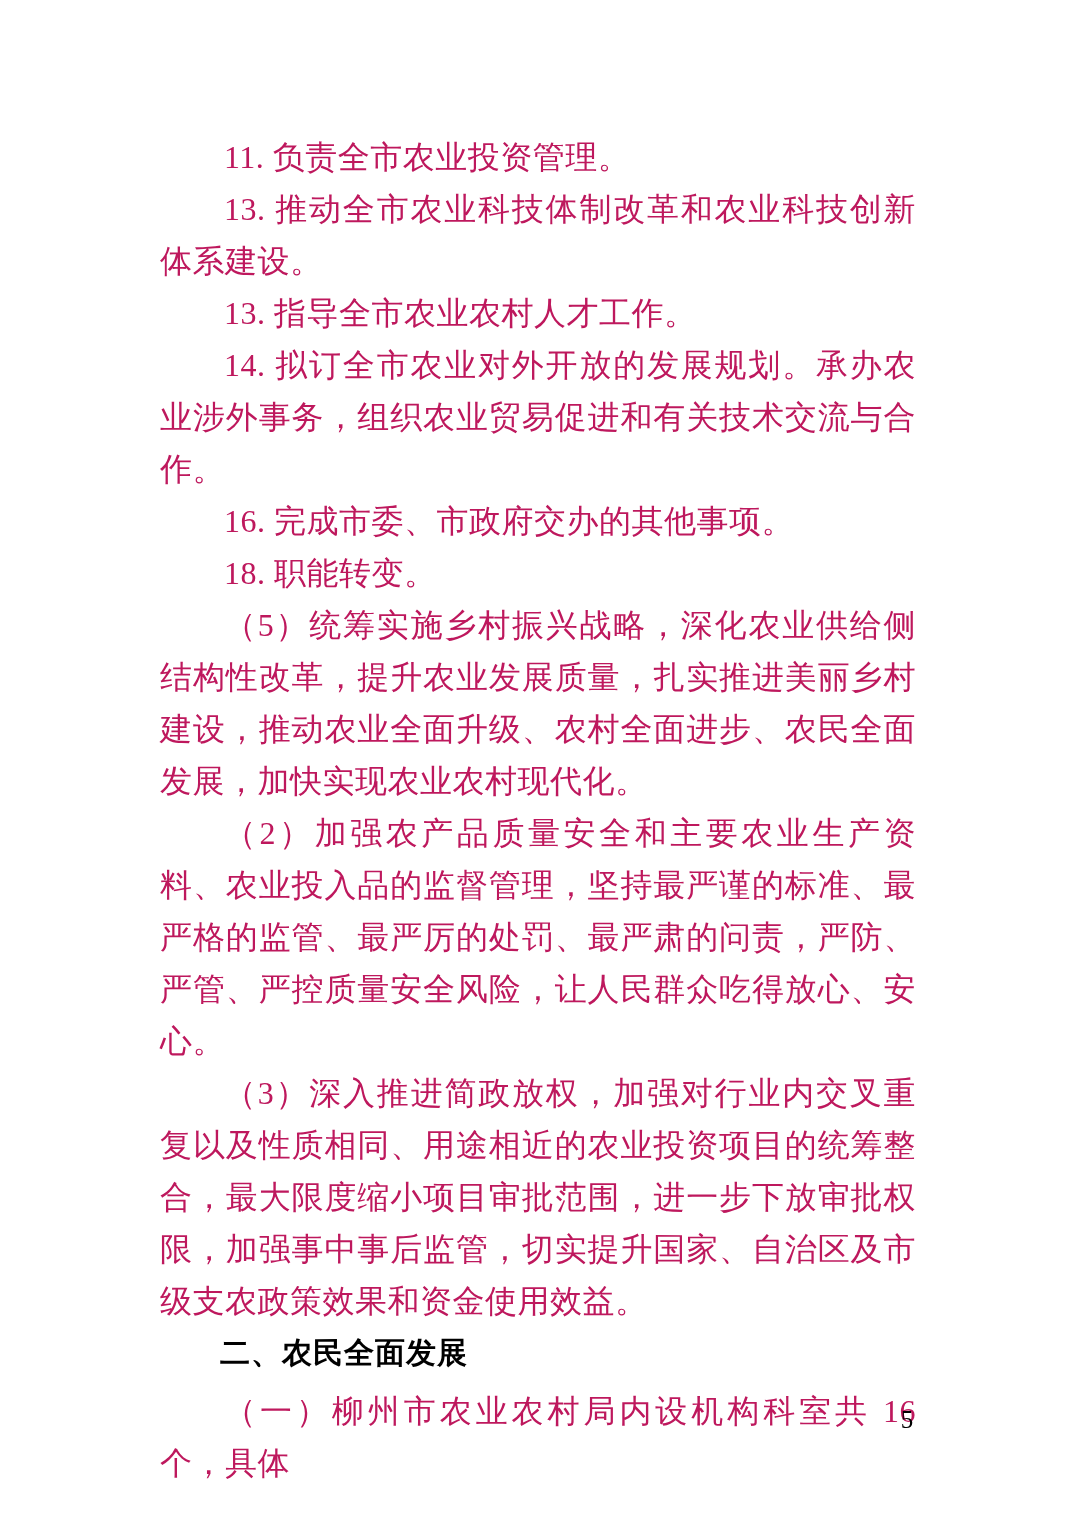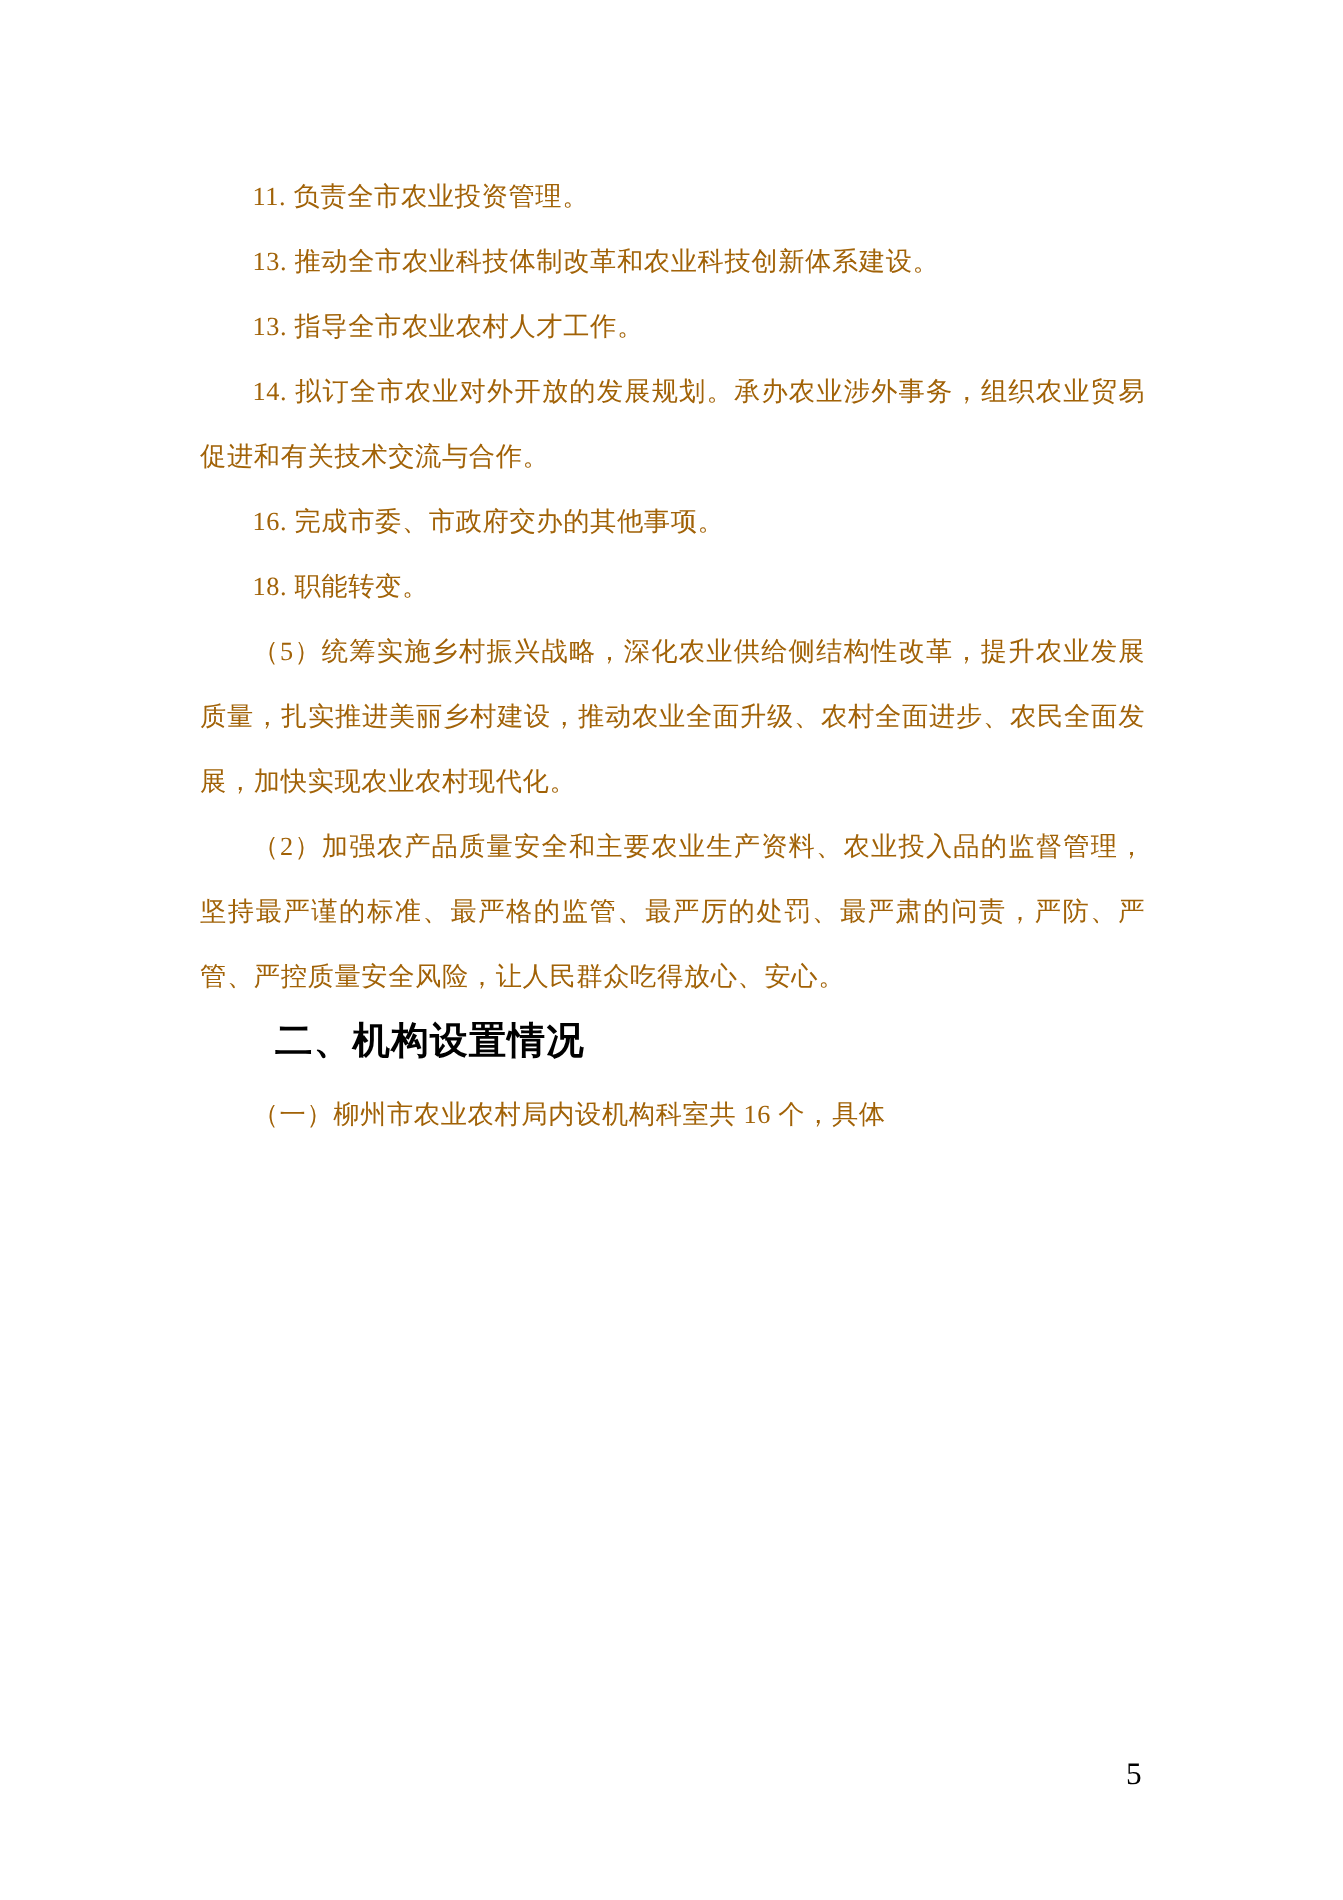--- a/index.html
+++ b/index.html
@@ -17,28 +17,28 @@
     font-family: "Liberation Serif", "DejaVu Serif", serif;
   }
   .content {
     position: absolute;
     left: 160px;
     top: 131px;
     width: 756px;
   }
   .para {
     margin: 0;
-    font-size: 21px;
+    font-size: 32px;
     line-height: 52px;
     text-align: justify;
     text-justify: inter-ideograph;
     text-indent: 2em;
     letter-spacing: 0.5px;
     word-break: break-all;
-    color: #a16207;
+    color: #be185d;
   }
   .heading {
     margin: 0 0 6px 0;
     font-size: 30px;
     line-height: 52px;
     font-weight: 700;
     font-family: "Liberation Sans", "DejaVu Sans", sans-serif;
     text-indent: 2em;
     letter-spacing: 1px;
     color: #000000;
@@ -61,17 +61,18 @@
 <div class="page">
   <div class="content">
     <p class="para">11. 负责全市农业投资管理。</p>
     <p class="para">13. 推动全市农业科技体制改革和农业科技创新体系建设。</p>
     <p class="para">13. 指导全市农业农村人才工作。</p>
     <p class="para">14. 拟订全市农业对外开放的发展规划。承办农业涉外事务，组织农业贸易促进和有关技术交流与合作。</p>
     <p class="para">16. 完成市委、市政府交办的其他事项。</p>
     <p class="para">18. 职能转变。</p>
     <p class="para">（5）统筹实施乡村振兴战略，深化农业供给侧结构性改革，提升农业发展质量，扎实推进美丽乡村建设，推动农业全面升级、农村全面进步、农民全面发展，加快实现农业农村现代化。</p>
     <p class="para">（2）加强农产品质量安全和主要农业生产资料、农业投入品的监督管理，坚持最严谨的标准、最严格的监管、最严厉的处罚、最严肃的问责，严防、严管、严控质量安全风险，让人民群众吃得放心、安心。</p>
-    <h2 class="heading">二、机构设置情况</h2>
+    <p class="para">（3）深入推进简政放权，加强对行业内交叉重复以及性质相同、用途相近的农业投资项目的统筹整合，最大限度缩小项目审批范围，进一步下放审批权限，加强事中事后监管，切实提升国家、自治区及市级支农政策效果和资金使用效益。</p>
+    <h2 class="heading">二、农民全面发展</h2>
     <p class="para">（一）柳州市农业农村局内设机构科室共 16 个，具体</p>
   </div>
   <div class="page-number">5</div>
 </div>
 
 </body></html>

